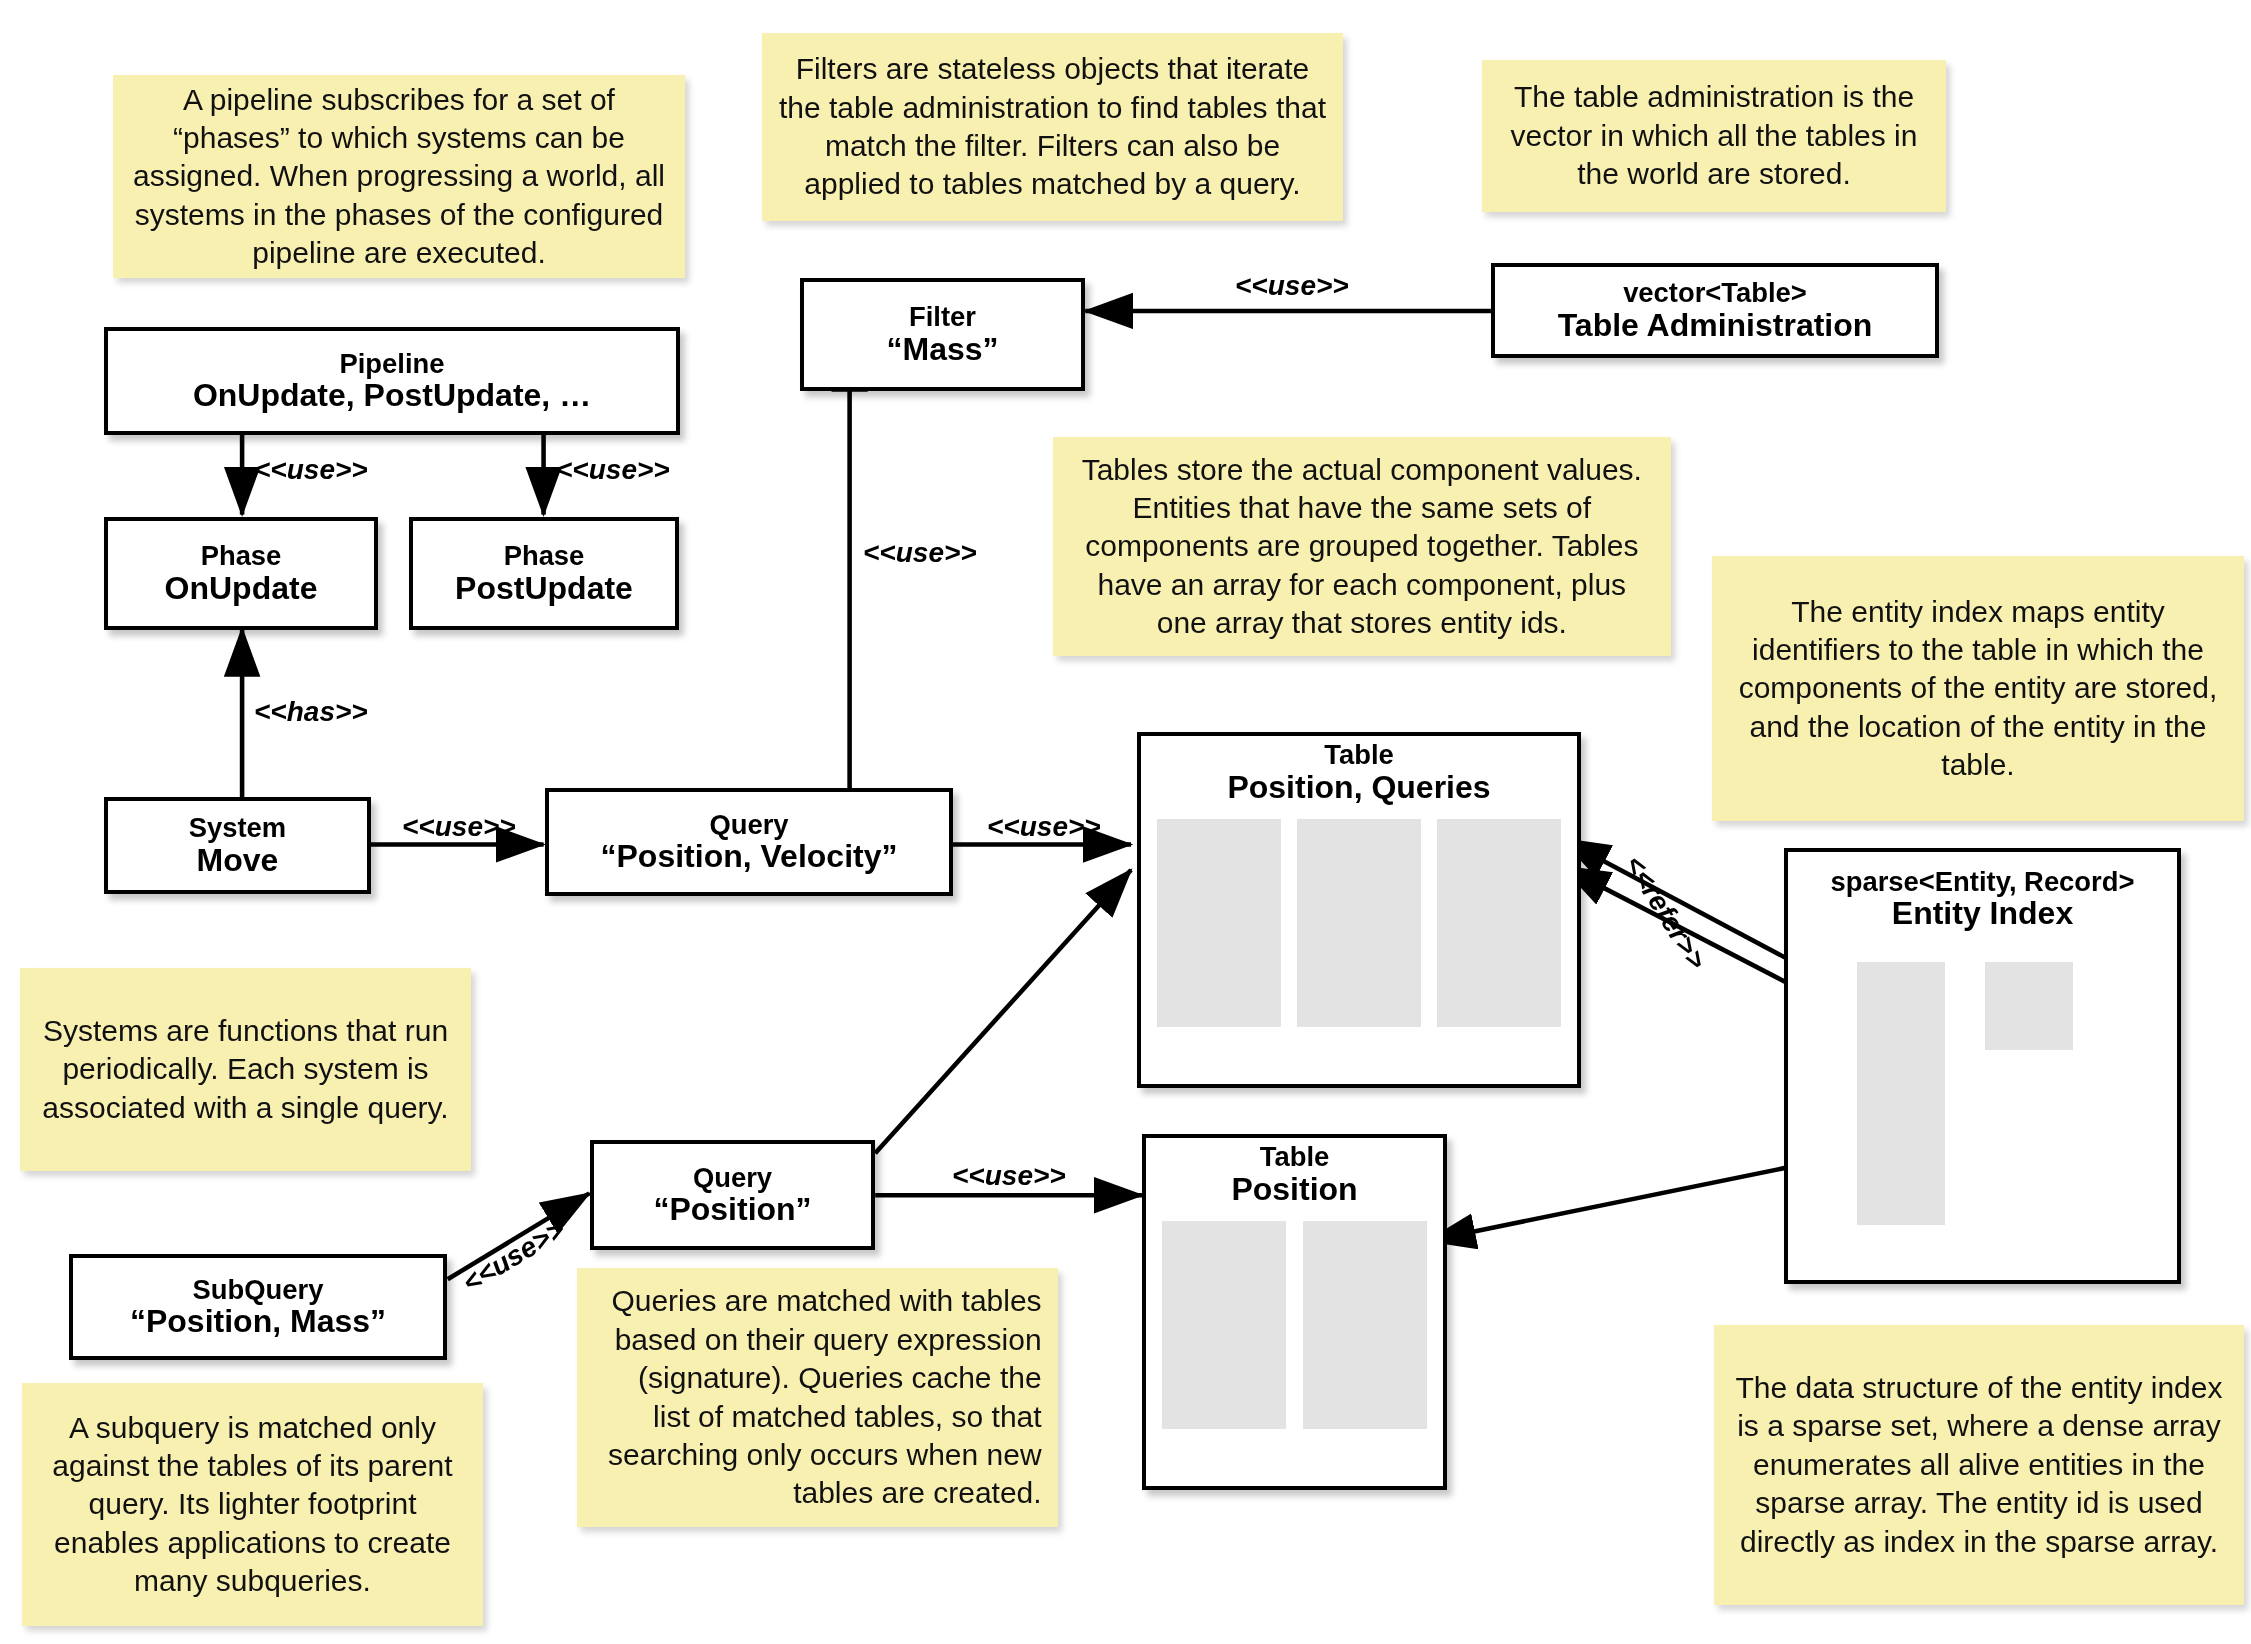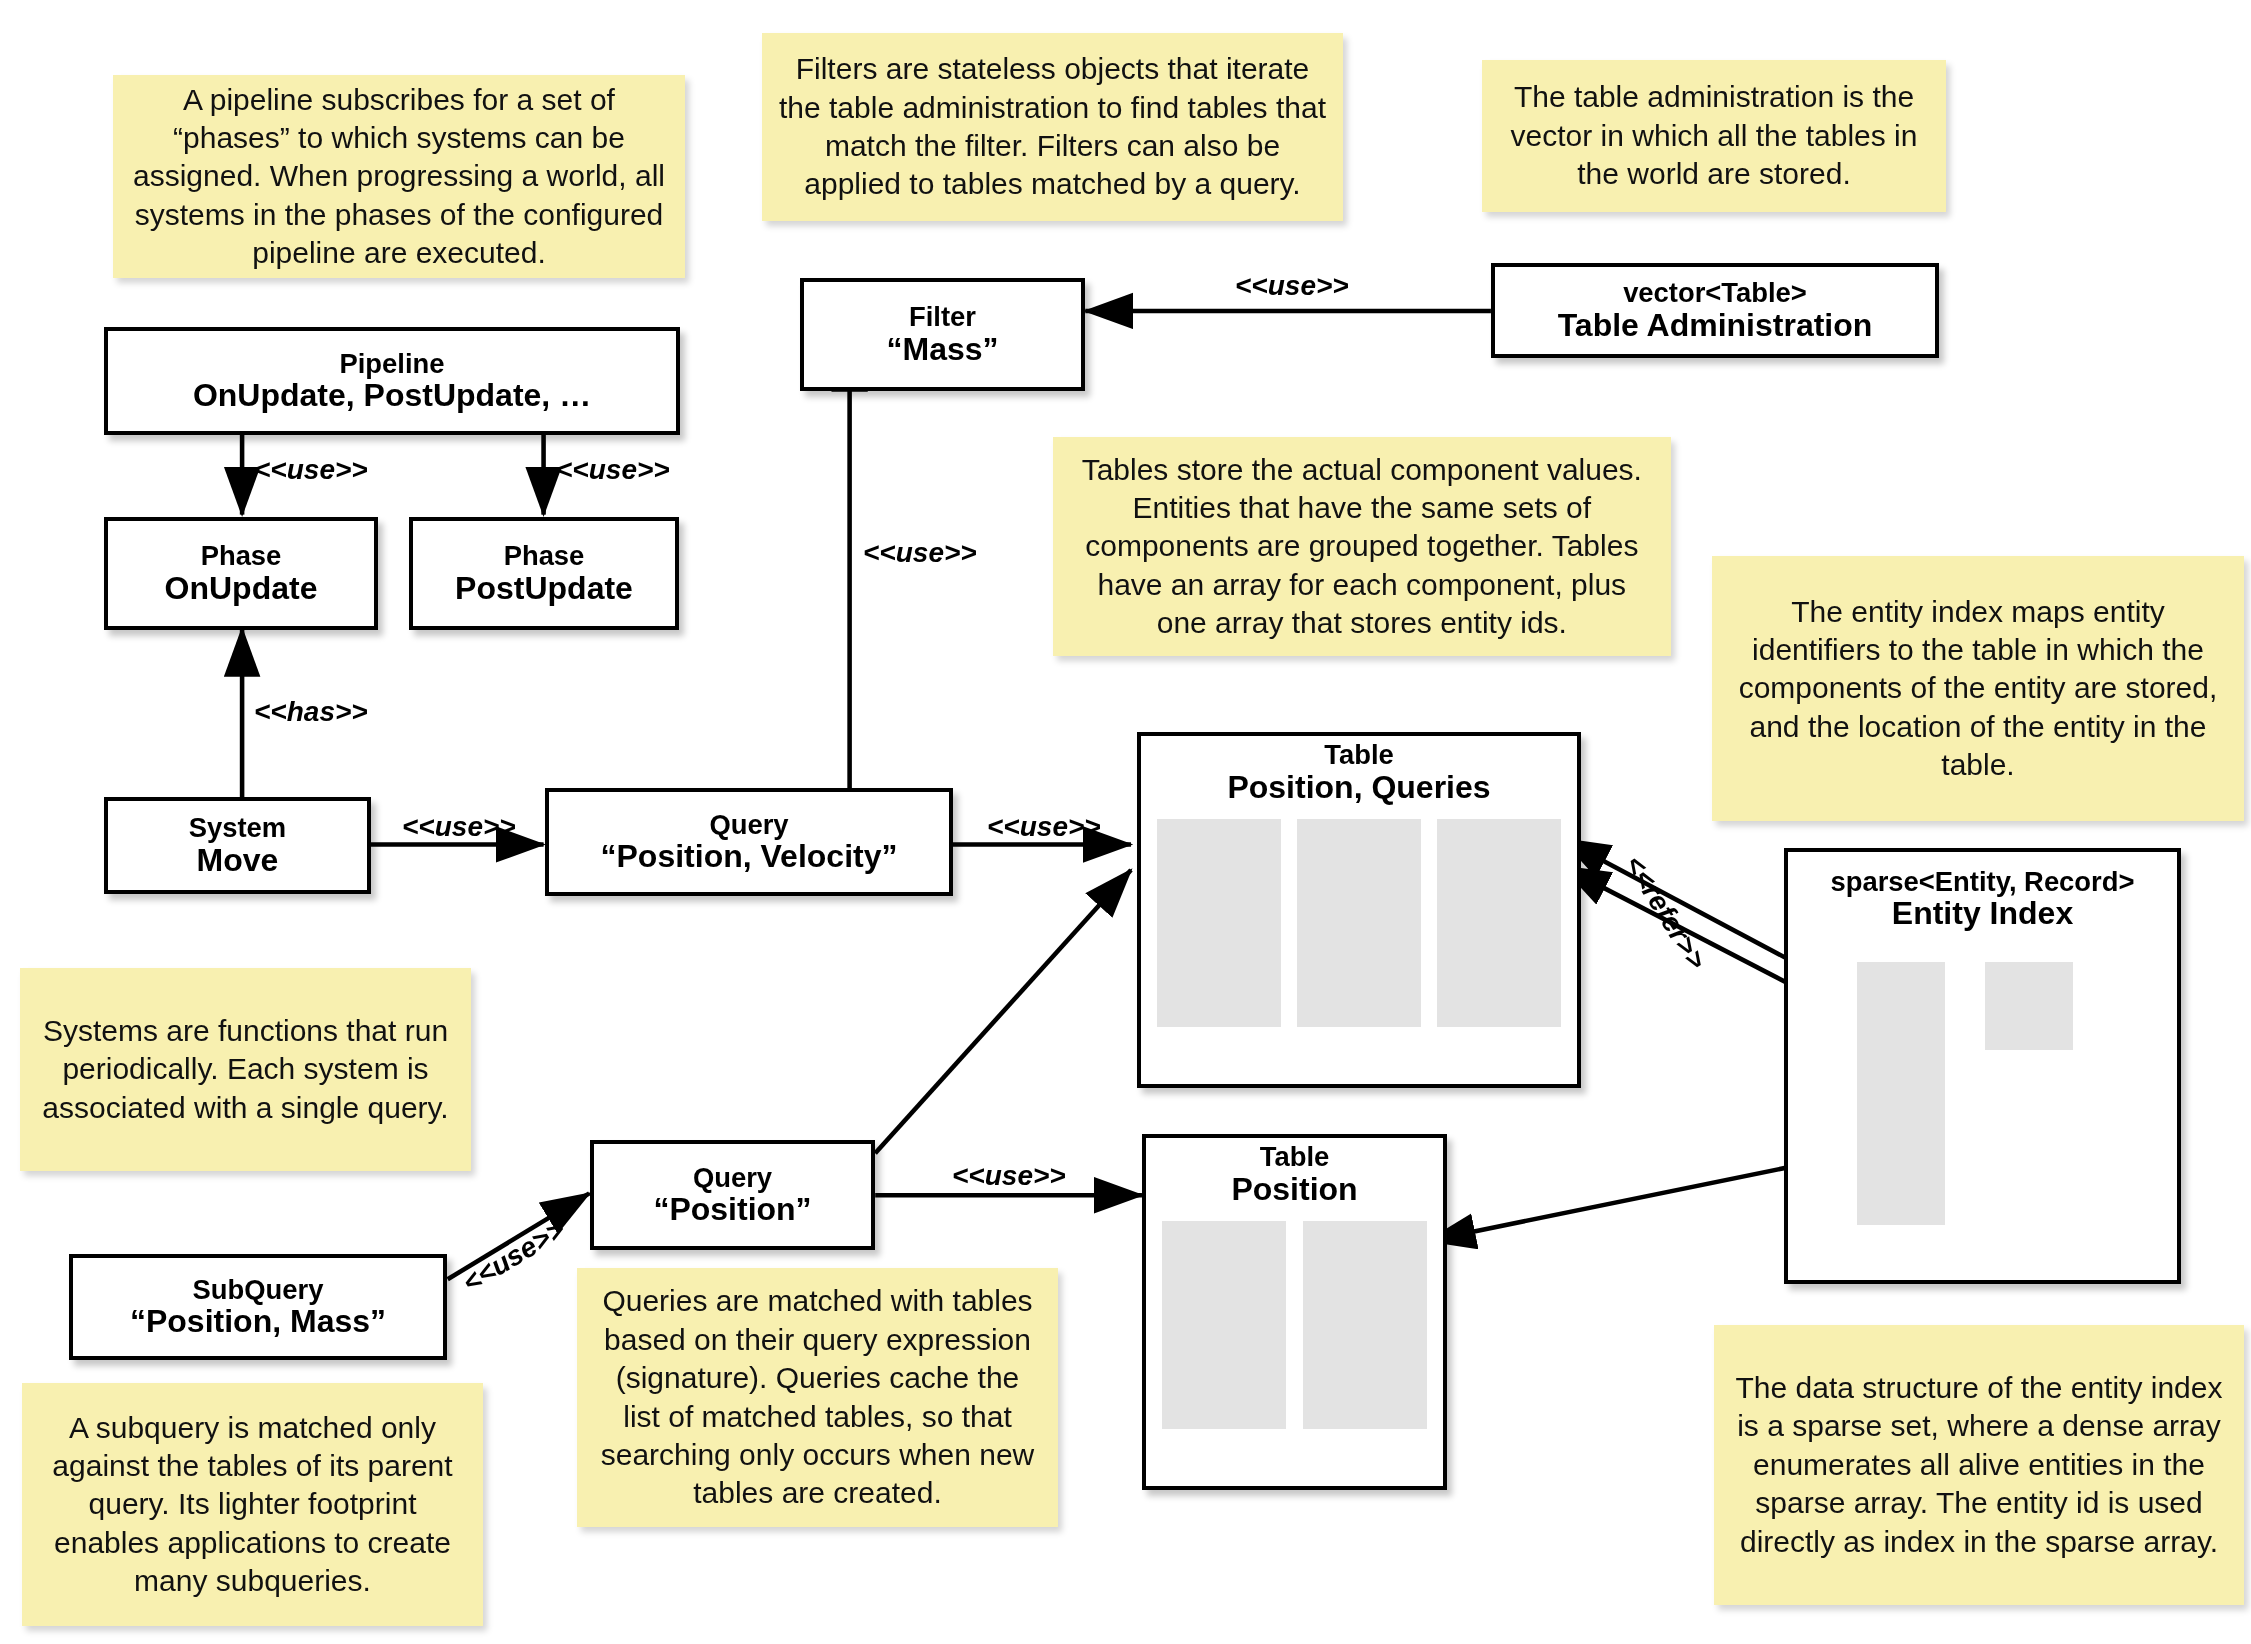--- a/index.html
+++ b/index.html
@@ -164,21 +164,21 @@
   <div class="note" style="left:762px;  top:33px;   width:581px;  height:188px;">Filters are stateless objects that iterate the table administration to find tables that match the filter. Filters can also be applied to tables matched by a query.</div>
 
   <div class="note" style="left:1482px; top:60px;   width:464px;  height:152px;">The table administration is the vector in which all the tables in the world are stored.</div>
 
   <div class="note" style="left:1053px; top:437px;  width:618px;  height:219px;padding-left:16px;">Tables store the actual component values. Entities that have the same sets of components are grouped together. Tables have an array for each component, plus one array that stores entity ids.</div>
 
   <div class="note" style="left:1712px; top:556px;  width:532px;  height:265px;">The entity index maps entity identifiers to the table in which the components of the entity are stored, and the location of the entity in the table.</div>
 
   <div class="note" style="left:20px;   top:968px; width:451px;  height:203px;">Systems are functions that run periodically. Each system is associated with a single query.</div>
 
-  <div class="note" style="left:577px;  top:1268px; width:481px;  height:259px;">Queries are matched with tables based on their query expression (signature). Queries cache the list of matched tables, so that searching only occurs when new tables are created.</div>
+  <div class="note" style="left:577px;  top:1268px; width:481px;  height:259px;text-align:right;">Queries are matched with tables based on their query expression (signature). Queries cache the list of matched tables, so that searching only occurs when new tables are created.</div>
 
   <div class="note" style="left:22px;   top:1383px; width:461px;  height:243px;">A subquery is matched only against the tables of its parent query. Its lighter footprint enables applications to create many subqueries.</div>
 
   <div class="note" style="left:1714px; top:1325px; width:530px;  height:280px;">The data structure of the entity index is a sparse set, where a dense array enumerates all alive entities in the sparse array. The entity id is used directly as index in the sparse array.</div>
 
   <div class="node" style="left:104px; top:327px; width:576px; height:108px;">
     <div class="stereo">Pipeline</div>
     <div class="title">OnUpdate, PostUpdate, …</div>
   </div>
 

